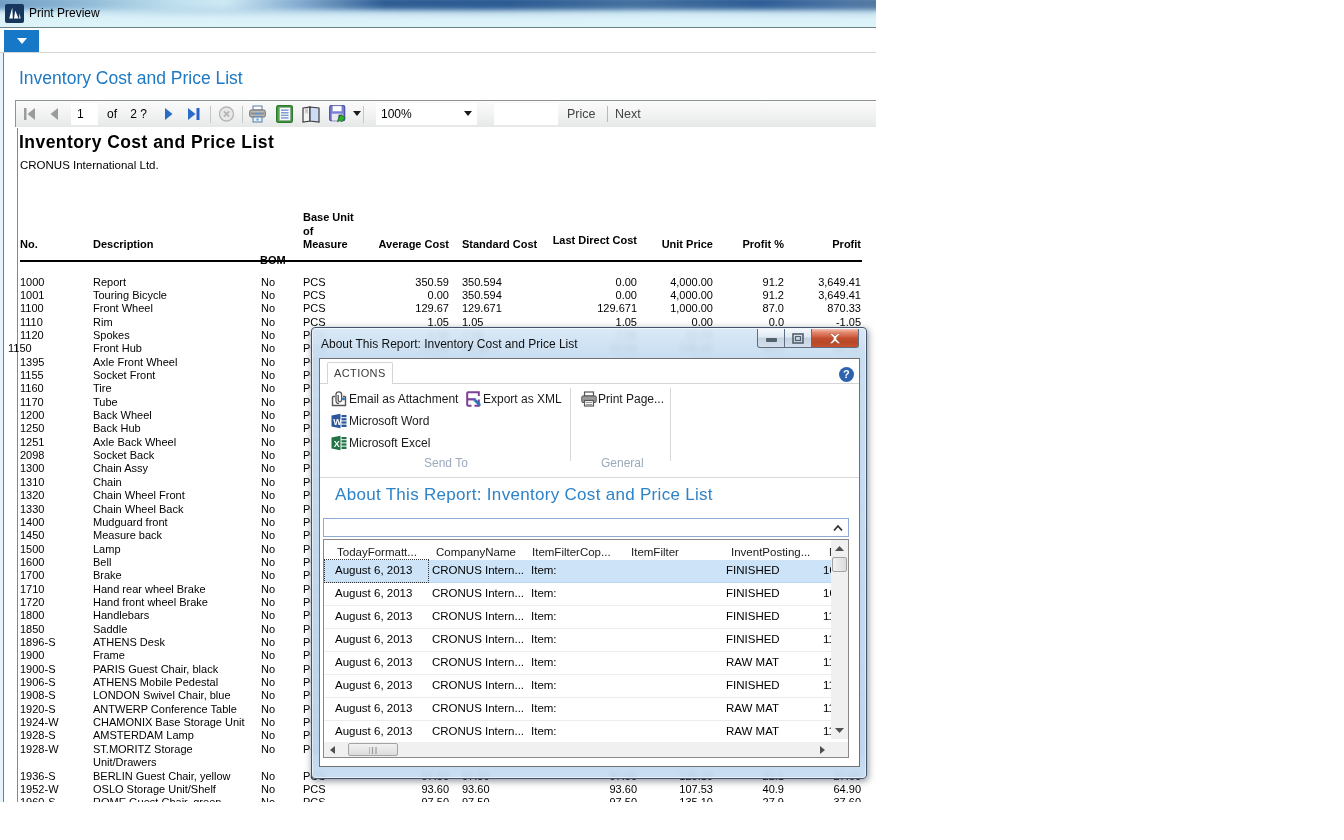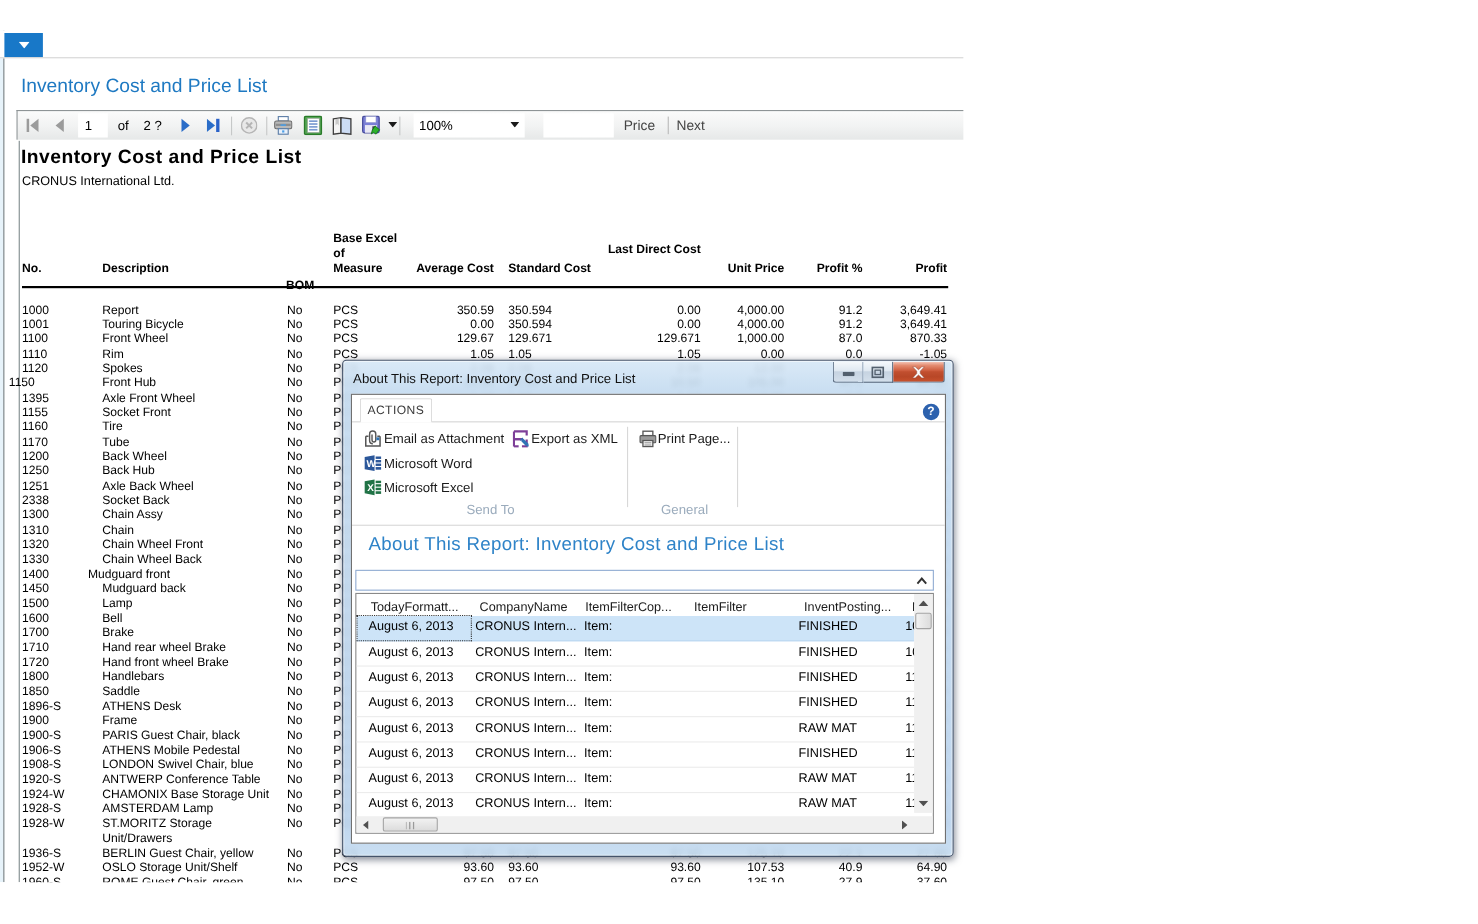--- a/index.html
+++ b/index.html
@@ -80,20 +80,32 @@
 #vscroll{position:absolute;left:507px;top:0;width:17px;height:199px;background:#f0f0f0}
 #vthumb{position:absolute;left:1px;top:17px;width:15px;height:15px;background:linear-gradient(90deg,#f2f2f2,#dcdcdc);border:1px solid #a3a3a3;border-radius:2px}
 #hscroll{position:absolute;left:0px;top:202px;width:524px;height:15px;background:#f0f0f0}
 #hthumb{position:absolute;left:24px;top:1px;width:50px;height:13px;background:linear-gradient(180deg,#f2f2f2,#dcdcdc);border:1px solid #a3a3a3;border-radius:2px}
 .arr{position:absolute}
 </style>
 </head>
 <body>
 <div id="stage">
 <div id="win">
+  <div id="titlebar">
+    <div id="tbband"></div>
+    <div id="tbband2"></div>
+    <div class="bottomline"></div>
+    <svg id="winicon" viewBox="0 0 19 19">
+      <rect x="0" y="0" width="19" height="19" rx="2" fill="#17365d"></rect>
+      <path d="M4.2 14.5 L7.3 3.5 L7.8 14.5 Z" fill="#fff"></path>
+      <path d="M9.0 14.5 L10.2 6.5 L13.6 14.5 Z" fill="#fff"></path>
+      <path d="M14.2 14.5 L14.5 9.0 L15.6 14.5 Z" fill="#fff"></path>
+    </svg>
+    <span id="wintext">Print Preview</span>
+  </div>
   <div id="leftglass"></div>
   <div id="leftborder"></div>
   <div id="menustrip">
     <div id="bluebtn">
           <svg width="10" height="6" viewBox="0 0 10 6">
             <path d="M0 0 L10 0 L5 6 Z" fill="#fff"></path>
           </svg>
         </div>
   </div>
   <div id="menuline"></div>
@@ -171,26 +183,26 @@
     <div id="tb-findsep"></div>
     <div id="tb-next">Next</div>
   </div>
 
   <div id="pageline"></div>
   <div id="reptitle">Inventory Cost and Price List</div>
   <div id="repcompany">CRONUS International Ltd.</div>
   <div class="hdr" style="left:20px;top:238px">No.</div>
   <div class="hdr" style="left:93px;top:238px">Description</div>
   <div class="hdr" style="left:260px;top:254px">BOM</div>
-  <div class="hdr" style="left:303px;top:211px">Base Excel</div>
+  <div class="hdr" style="left:303px;top:211px">Base Unit</div>
   <div class="hdr" style="left:303px;top:224.5px">of</div>
   <div class="hdr" style="left:303px;top:238px">Measure</div>
   <div class="hdr ra" style="left:369px;top:238px;width:80px">Average Cost</div>
   <div class="hdr" style="left:462px;top:238px">Standard Cost</div>
-  <div class="hdr ra" style="left:550px;top:221px;width:87px">Last Direct Cost</div>
+  <div class="hdr ra" style="left:550px;top:234px;width:87px">Last Direct Cost</div>
   <div class="hdr ra" style="left:640px;top:238px;width:73px">Unit Price</div>
   <div class="hdr ra" style="left:730px;top:238px;width:54px">Profit %</div>
   <div class="hdr ra" style="left:795px;top:238px;width:66px">Profit</div>
   <div id="ruleline"></div>
 <div class="tr" style="top:275.5px">
         <i style="left:20px">1000</i>
         <i style="left:93px">Report</i>
         <i style="left:261px">No</i>
         <i style="left:303px">PCS</i>
         <i class="ra" style="left:380px;width:69px">350.59</i>
@@ -338,21 +350,21 @@
         <i style="left:261px">No</i>
         <i style="left:303px">PCS</i>
         <i class="ra" style="left:380px;width:69px">1.10</i>
         <i style="left:462px">1.10</i>
         <i class="ra" style="left:550px;width:87px">1.10</i>
         <i class="ra" style="left:640px;width:73px">0.00</i>
         <i class="ra" style="left:730px;width:54px">0.0</i>
         <i class="ra" style="left:795px;width:66px">-1.10</i>
       </div>
 <div class="tr" style="top:449.1px">
-        <i style="left:20px">2338</i>
+        <i style="left:20px">2098</i>
         <i style="left:93px">Socket Back</i>
         <i style="left:261px">No</i>
         <i style="left:303px">PCS</i>
         <i class="ra" style="left:380px;width:69px">5.25</i>
         <i style="left:462px">5.25</i>
         <i class="ra" style="left:550px;width:87px">5.25</i>
         <i class="ra" style="left:640px;width:73px">0.00</i>
         <i class="ra" style="left:730px;width:54px">0.0</i>
         <i class="ra" style="left:795px;width:66px">-5.25</i>
       </div>
@@ -399,33 +411,33 @@
         <i style="left:303px">PCS</i>
         <i class="ra" style="left:380px;width:69px">10.50</i>
         <i style="left:462px">10.50</i>
         <i class="ra" style="left:550px;width:87px">10.50</i>
         <i class="ra" style="left:640px;width:73px">0.00</i>
         <i class="ra" style="left:730px;width:54px">0.0</i>
         <i class="ra" style="left:795px;width:66px">-10.50</i>
       </div>
 <div class="tr" style="top:515.8px">
         <i style="left:20px">1400</i>
-        <i style="left:80px">Mudguard front</i>
+        <i style="left:93px">Mudguard front</i>
         <i style="left:261px">No</i>
         <i style="left:303px">PCS</i>
         <i class="ra" style="left:380px;width:69px">2.10</i>
         <i style="left:462px">2.10</i>
         <i class="ra" style="left:550px;width:87px">2.10</i>
         <i class="ra" style="left:640px;width:73px">8.00</i>
         <i class="ra" style="left:730px;width:54px">73.8</i>
         <i class="ra" style="left:795px;width:66px">5.90</i>
       </div>
 <div class="tr" style="top:529.2px">
         <i style="left:20px">1450</i>
-        <i style="left:93px">Mudguard back</i>
+        <i style="left:93px">Measure back</i>
         <i style="left:261px">No</i>
         <i style="left:303px">PCS</i>
         <i class="ra" style="left:380px;width:69px">2.10</i>
         <i style="left:462px">2.10</i>
         <i class="ra" style="left:550px;width:87px">2.10</i>
         <i class="ra" style="left:640px;width:73px">8.00</i>
         <i class="ra" style="left:730px;width:54px">73.8</i>
         <i class="ra" style="left:795px;width:66px">5.90</i>
       </div>
 <div class="tr" style="top:542.5px">

